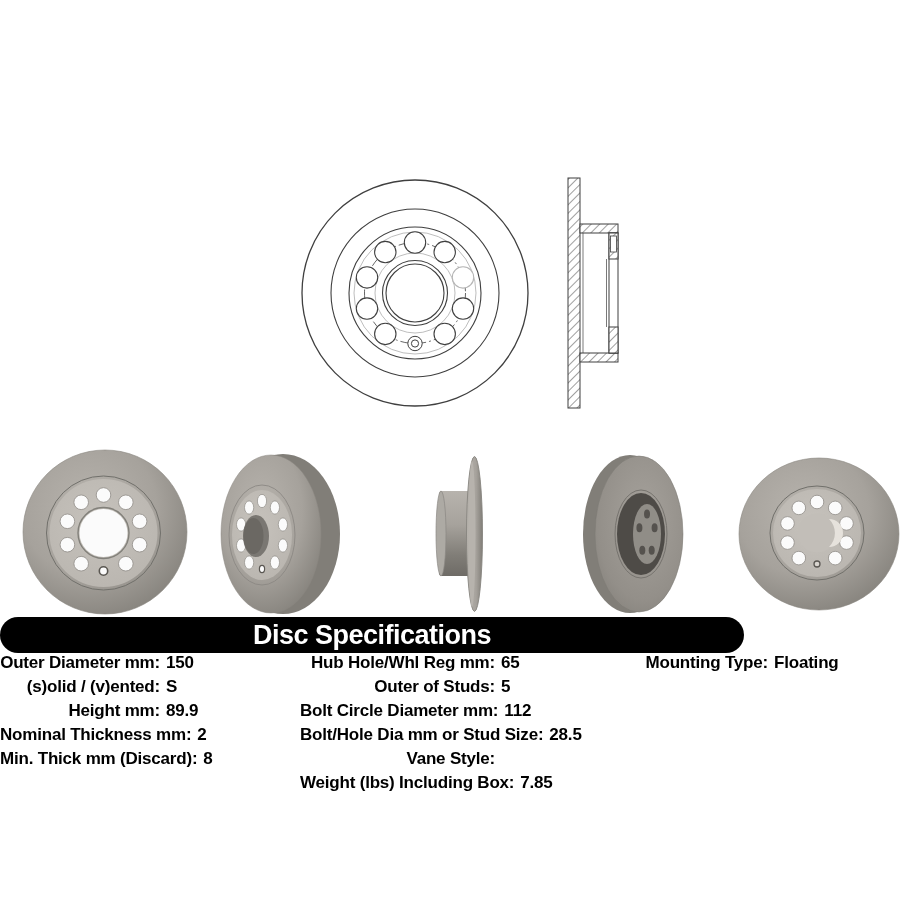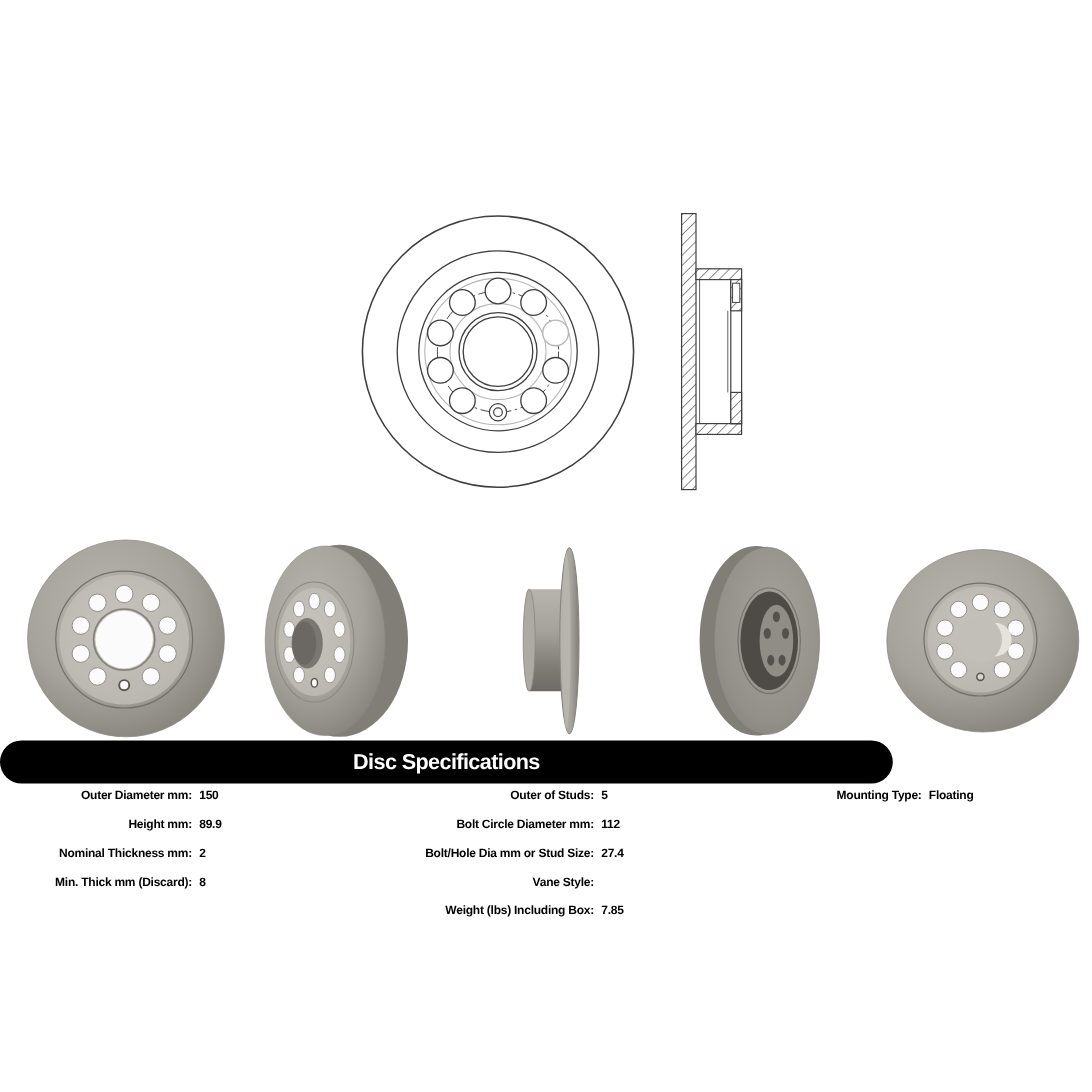--- a/index.html
+++ b/index.html
@@ -7,29 +7,29 @@
     position:relative;width:910px;height:910px;overflow:hidden;
     background:var(--c-background,#fff);
     font-family:"Liberation Sans", sans-serif;
   }
   .drawing-svg{position:absolute;left:285px;top:165px;}
   .photos-svg{position:absolute;left:0;top:445px;}
   .spec-banner{
     position:absolute;left:0;top:617px;width:744px;height:36px;
     background:var(--c-banner_bg,#000);color:var(--c-banner_fg,#fff);
     display:flex;align-items:center;justify-content:center;
-    font-size:18px;font-weight:bold;letter-spacing:-0.5px;border-radius:18px;
+    font-size:27px;font-weight:bold;letter-spacing:-0.5px;border-radius:18px;
   }
   .spec-col{position:absolute;top:651px;}
   .spec-col.left{left:0;--lw:160px;}
   .spec-col.mid{left:300px;--lw:195px;}
   .spec-col.right{left:618px;--lw:150px;}
   .spec-row{
     display:flex;align-items:center;height:24px;white-space:nowrap;
-    font-size:10px;font-weight:bold;letter-spacing:-0.2px;color:var(--c-text,#000);
+    font-size:17px;font-weight:bold;letter-spacing:-0.2px;color:var(--c-text,#000);
   }
   .spec-label{flex:0 0 var(--lw);text-align:right;}
   .spec-value{margin-left:6px;text-align:left;}
 </style>
 </head>
 <body>
 
 <div class="stage">
 
   <svg class="drawing-svg" width="345" height="255" viewBox="285 165 345 255">
@@ -197,45 +197,53 @@
   <div class="spec-banner">
     <span>Disc Specifications</span>
   </div>
 
   <div class="spec-col left">
     <div class="spec-row">
       <span class="spec-label">Outer Diameter mm:</span>
       <span class="spec-value">150</span>
     </div>
     <div class="spec-row">
+      <span class="spec-label">(s)olid / (v)ented:</span>
+      <span class="spec-value">S</span>
+    </div>
+    <div class="spec-row">
       <span class="spec-label">Height mm:</span>
       <span class="spec-value">89.9</span>
     </div>
     <div class="spec-row">
       <span class="spec-label">Nominal Thickness mm:</span>
       <span class="spec-value">2</span>
     </div>
     <div class="spec-row">
       <span class="spec-label">Min. Thick mm (Discard):</span>
       <span class="spec-value">8</span>
     </div>
   </div>
 
   <div class="spec-col mid">
     <div class="spec-row">
+      <span class="spec-label">Hub Hole/Whl Reg mm:</span>
+      <span class="spec-value">65</span>
+    </div>
+    <div class="spec-row">
       <span class="spec-label">Outer of Studs:</span>
       <span class="spec-value">5</span>
     </div>
     <div class="spec-row">
       <span class="spec-label">Bolt Circle Diameter mm:</span>
       <span class="spec-value">112</span>
     </div>
     <div class="spec-row">
       <span class="spec-label">Bolt/Hole Dia mm or Stud Size:</span>
-      <span class="spec-value">27.4</span>
+      <span class="spec-value">28.5</span>
     </div>
     <div class="spec-row">
       <span class="spec-label">Vane Style:</span>
       <span class="spec-value"></span>
     </div>
     <div class="spec-row">
       <span class="spec-label">Weight (lbs) Including Box:</span>
       <span class="spec-value">7.85</span>
     </div>
   </div>

